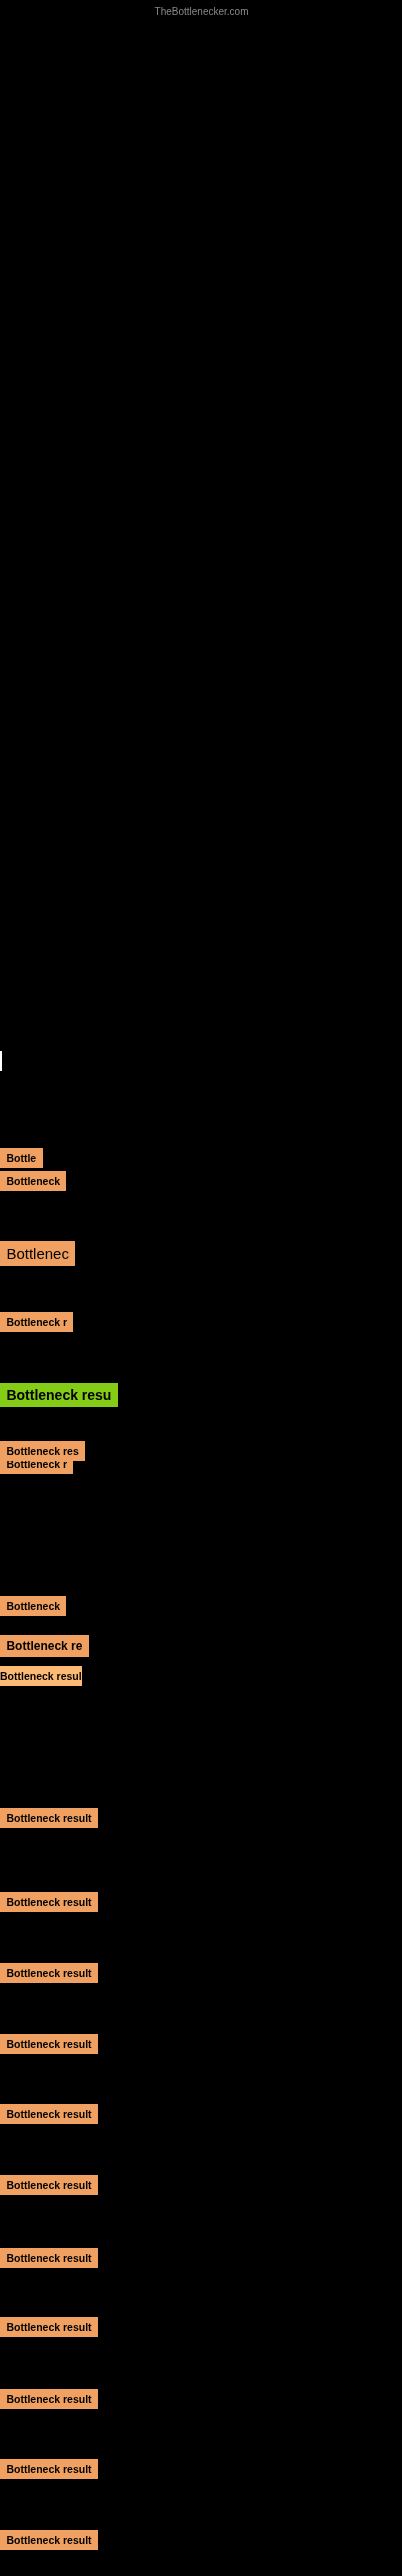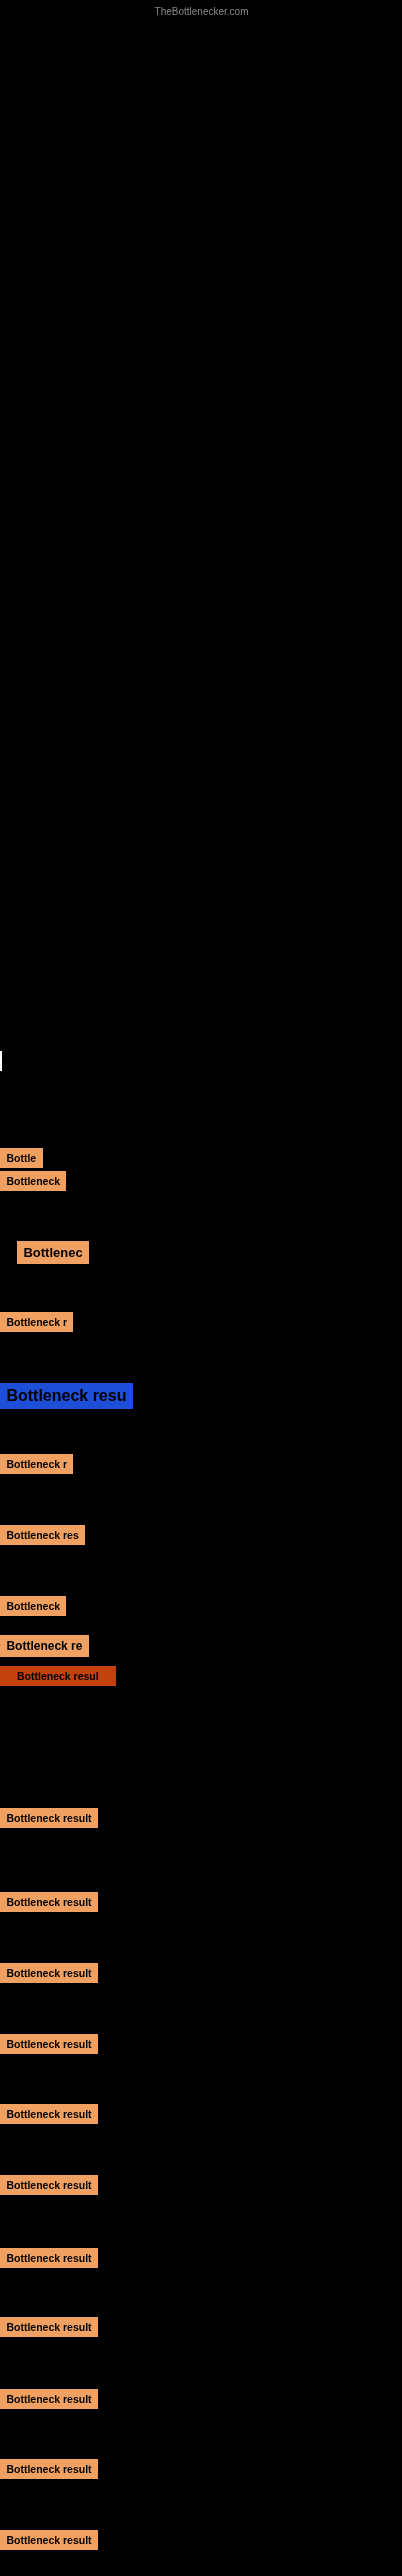--- a/index.html
+++ b/index.html
@@ -24,27 +24,27 @@
     }
   </style>
 </head>
 <body>
 
 <div class="site-title">TheBottlenecker.com</div>
 
 <div id="items-container" style="position: relative; width: 403px; height: 2560px;">
 <div style="position: absolute; top: 1127px; left: 0px; background-color: rgb(240, 160, 96); color: rgb(0, 0, 0); font-size: 10.5px; font-weight: bold; padding: 4px 6.4px; white-space: nowrap; display: inline-block;">Bottle</div>
     <div style="position: absolute; top: 1150px; left: 0px; background-color: rgb(240, 160, 96); color: rgb(0, 0, 0); font-size: 10.5px; font-weight: bold; padding: 4px 6.4px; white-space: nowrap; display: inline-block;">Bottleneck</div>
-    <div style="position: absolute; top: 1220px; left: 17px; background-color: rgb(240, 160, 96); color: rgb(0, 0, 0); font-size: 13px; font-weight: bold; padding: 4px 6.4px; white-space: nowrap; display: inline-block;">Bottlenec</div>
+    <div style="position: absolute; top: 1220px; left: 0px; background-color: rgb(240, 160, 96); color: rgb(0, 0, 0); font-size: 15px; font-weight: normal; padding: 4px 6.4px; white-space: nowrap; display: inline-block;">Bottlenec</div>
     <div style="position: absolute; top: 1291px; left: 0px; background-color: rgb(240, 160, 96); color: rgb(0, 0, 0); font-size: 10.5px; font-weight: bold; padding: 4px 6.4px; white-space: nowrap; display: inline-block;">Bottleneck r</div>
-    <div style="position: absolute; top: 1362px; left: 0px; background-color: #1d4ed8; color: rgb(0, 0, 0); font-size: 16px; font-weight: bold; padding: 4px 6.4px; white-space: nowrap; display: inline-block;">Bottleneck resu</div>
+    <div style="position: absolute; top: 1362px; left: 0px; background-color: #84cc16; color: rgb(0, 0, 0); font-size: 14px; font-weight: bold; padding: 4px 6.4px; white-space: nowrap; display: inline-block;">Bottleneck resu</div>
     <div style="position: absolute; top: 1433px; left: 0px; background-color: rgb(240, 160, 96); color: rgb(0, 0, 0); font-size: 10.5px; font-weight: bold; padding: 4px 6.4px; white-space: nowrap; display: inline-block;">Bottleneck r</div>
-    <div style="position: absolute; top: 1504px; left: 0px; background-color: rgb(240, 160, 96); color: rgb(0, 0, 0); font-size: 10.5px; font-weight: bold; padding: 4px 6.4px; white-space: nowrap; display: inline-block;">Bottleneck res</div>
+    <div style="position: absolute; top: 1420px; left: 0px; background-color: rgb(240, 160, 96); color: rgb(0, 0, 0); font-size: 10.5px; font-weight: bold; padding: 4px 6.4px; white-space: nowrap; display: inline-block;">Bottleneck res</div>
     <div style="position: absolute; top: 1575px; left: 0px; background-color: rgb(240, 160, 96); color: rgb(0, 0, 0); font-size: 10.5px; font-weight: bold; padding: 4px 6.4px; white-space: nowrap; display: inline-block;">Bottleneck</div>
-    <div style="position: absolute; top: 1645px; left: 0px; background-color: #c2410c; color: rgb(0, 0, 0); font-size: 10.5px; font-weight: bold; padding: 4px 17px; white-space: nowrap; display: inline-block;">Bottleneck resul</div>
+    <div style="position: absolute; top: 1645px; left: 0px; background-color: #fdba74; color: rgb(0, 0, 0); font-size: 10.5px; font-weight: bold; padding: 4px 0; white-space: nowrap; display: inline-block;">Bottleneck resul</div>
     <div style="position: absolute; top: 1614px; left: 0px; background-color: rgb(240, 160, 96); color: rgb(0, 0, 0); font-size: 12px; font-weight: bold; padding: 4px 6.4px; white-space: nowrap; display: inline-block;">Bottleneck re</div>
     <div style="position: absolute; top: 1787px; left: 0px; background-color: rgb(240, 160, 96); color: rgb(0, 0, 0); font-size: 10.5px; font-weight: bold; padding: 4px 6.4px; white-space: nowrap; display: inline-block;">Bottleneck result</div>
     <div style="position: absolute; top: 1871px; left: 0px; background-color: rgb(240, 160, 96); color: rgb(0, 0, 0); font-size: 10.5px; font-weight: bold; padding: 4px 6.4px; white-space: nowrap; display: inline-block;">Bottleneck result</div>
     <div style="position: absolute; top: 1942px; left: 0px; background-color: rgb(240, 160, 96); color: rgb(0, 0, 0); font-size: 10.5px; font-weight: bold; padding: 4px 6.4px; white-space: nowrap; display: inline-block;">Bottleneck result</div>
     <div style="position: absolute; top: 2013px; left: 0px; background-color: rgb(240, 160, 96); color: rgb(0, 0, 0); font-size: 10.5px; font-weight: bold; padding: 4px 6.4px; white-space: nowrap; display: inline-block;">Bottleneck result</div>
     <div style="position: absolute; top: 2083px; left: 0px; background-color: rgb(240, 160, 96); color: rgb(0, 0, 0); font-size: 10.5px; font-weight: bold; padding: 4px 6.4px; white-space: nowrap; display: inline-block;">Bottleneck result</div>
     <div style="position: absolute; top: 2154px; left: 0px; background-color: rgb(240, 160, 96); color: rgb(0, 0, 0); font-size: 10.5px; font-weight: bold; padding: 4px 6.4px; white-space: nowrap; display: inline-block;">Bottleneck result</div>
     <div style="position: absolute; top: 2227px; left: 0px; background-color: rgb(240, 160, 96); color: rgb(0, 0, 0); font-size: 10.5px; font-weight: bold; padding: 4px 6.4px; white-space: nowrap; display: inline-block;">Bottleneck result</div>
     <div style="position: absolute; top: 2296px; left: 0px; background-color: rgb(240, 160, 96); color: rgb(0, 0, 0); font-size: 10.5px; font-weight: bold; padding: 4px 6.4px; white-space: nowrap; display: inline-block;">Bottleneck result</div>
     <div style="position: absolute; top: 2368px; left: 0px; background-color: rgb(240, 160, 96); color: rgb(0, 0, 0); font-size: 10.5px; font-weight: bold; padding: 4px 6.4px; white-space: nowrap; display: inline-block;">Bottleneck result</div>

